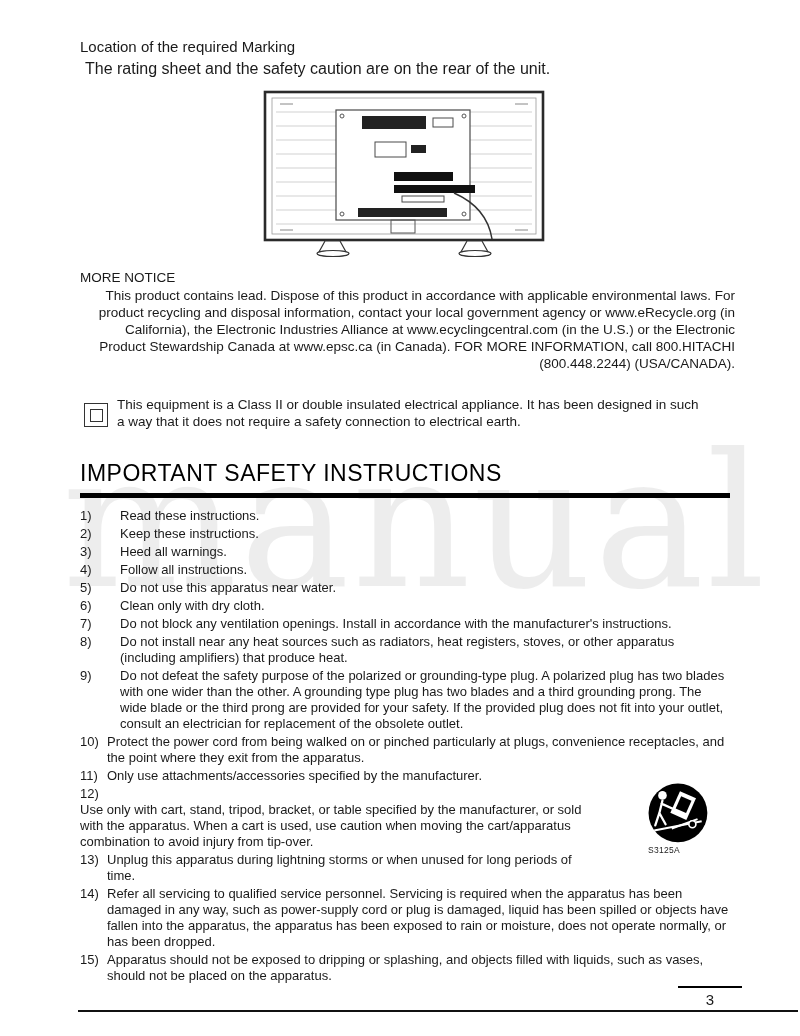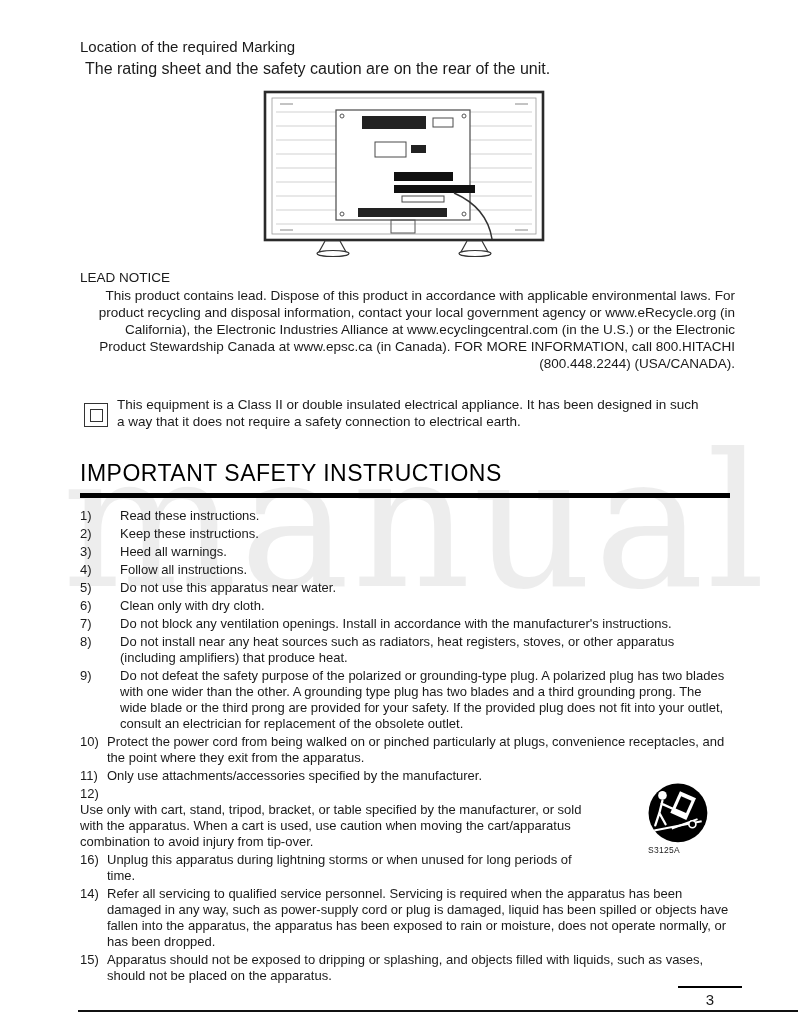--- a/index.html
+++ b/index.html
@@ -122,21 +122,21 @@
         <rect x="128" y="130" width="24" height="13" fill="none" stroke="#555" stroke-width="1"></rect>
         <g stroke="#333" stroke-width="1.2" fill="#ffffff">
           <path d="M62,151 L77,151 L83,162 L56,162 Z"></path>
           <ellipse cx="70" cy="163.5" rx="16" ry="3"></ellipse>
           <path d="M204,151 L219,151 L225,162 L198,162 Z"></path>
           <ellipse cx="212" cy="163.5" rx="16" ry="3"></ellipse>
         </g>
       </svg>
     </div>
 
-    <p class="lead-title">LEAD NOTICE</p>
+    <p class="lead-title">MORE NOTICE</p>
     <p class="lead-body">This product contains lead. Dispose of this product in accordance with applicable environmental laws. For product recycling and disposal information, contact your local government agency or www.eRecycle.org (in California), the Electronic Industries Alliance at www.ecyclingcentral.com (in the U.S.) or the Electronic Product Stewardship Canada at www.epsc.ca (in Canada). FOR MORE INFORMATION, call 800.HITACHI (800.448.2244) (USA/CANADA).</p>
 
     <div class="class2-row">
       <span class="class2-icon">
           <span class="inner"></span>
         </span>
       <span class="class2-text">This equipment is a Class II or double insulated electrical appliance. It has been designed in such a way that it does not require a safety connection to electrical earth.</span>
     </div>
 
     <h1 class="safety-title">IMPORTANT SAFETY INSTRUCTIONS</h1>
@@ -202,21 +202,21 @@
               <rect x="29" y="15" width="11" height="13" fill="#000000"></rect>
             </g>
             <circle cx="15" cy="13" r="4.2" fill="#ffffff"></circle>
             <path d="M15,18 L12,30 L8,42 M12,30 L18,41 M14,21 L25,26" stroke="#ffffff" stroke-width="2.2" fill="none" stroke-linecap="round"></path>
           </svg>
           <div class="tipover-label">S3125A</div>
         </div>
       </div>
 
       <div class="item pad-r">
-          <span class="num">16)</span>
+          <span class="num">13)</span>
           <span class="txt">Unplug this apparatus during lightning storms or when unused for long periods of time.</span>
         </div>
       <div class="item">
           <span class="num">14)</span>
           <span class="txt">Refer all servicing to qualified service personnel. Servicing is required when the apparatus has been damaged in any way, such as power-supply cord or plug is damaged, liquid has been spilled or objects have fallen into the apparatus, the apparatus has been exposed to rain or moisture, does not operate normally, or has been dropped.</span>
         </div>
       <div class="item">
           <span class="num">15)</span>
           <span class="txt">Apparatus should not be exposed to dripping or splashing, and objects filled with liquids, such as vases, should not be placed on the apparatus.</span>
         </div>

